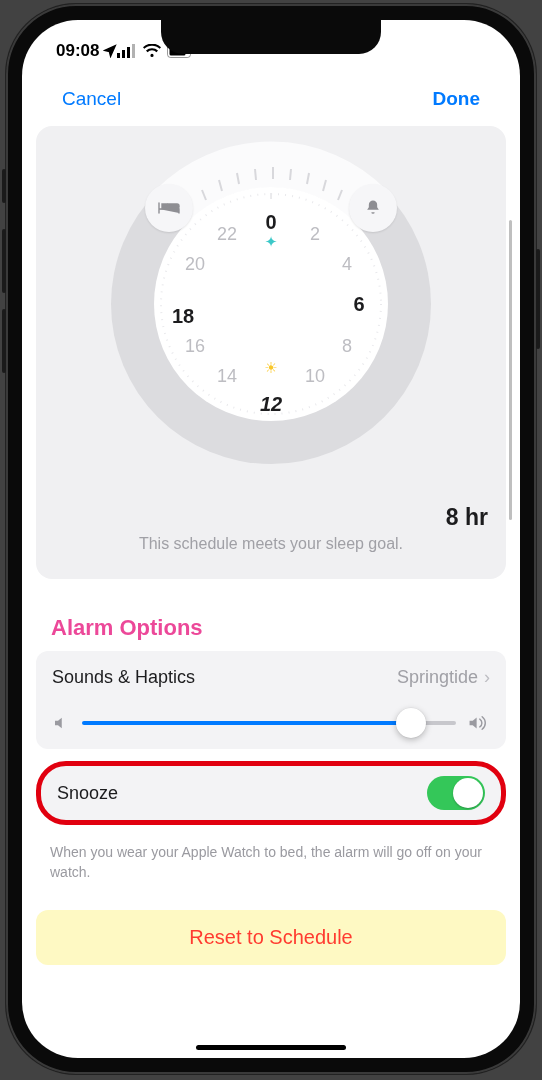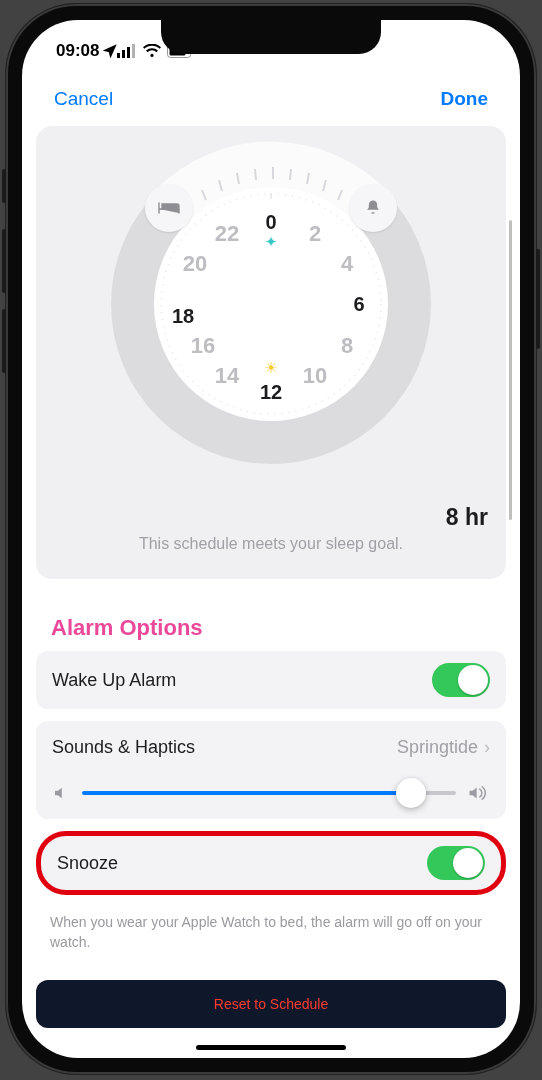--- a/index.html
+++ b/index.html
@@ -55,21 +55,21 @@
   }
   .status-right { display: flex; align-items: center; gap: 6px; }
   .status-right svg { display: block; }
 
   
   .nav-bar {
     height: 54px;
     display: flex;
     justify-content: space-between;
     align-items: center;
-    padding: 0 32px;
+    padding: 0 40px;
     font-size: 19px;
   }
   .nav-link { color: #007aff; }
   .nav-done { font-weight: 600; }
 
   
   .content {
     padding: 0 14px 0 14px;
     height: calc(100% - 52px - 54px - 14px);
     overflow-y: auto;
@@ -117,24 +117,24 @@
     background: #fff;
   }
   .arc {
     position: absolute;
     left: 50%; top: 50%;
     transform: translate(-50%, -50%);
     pointer-events: none;
   }
   .hour-label {
     position: absolute;
-    font-size: 22px;
+    font-size: 18px;
     color: #bdbdc2;
     transform: translate(-50%, -50%);
-    font-weight: 700;
+    font-weight: 400;
   }
   .hour-label.bold { color: #1c1c1e; font-weight: 600; font-size: 20px; }
   .tick-svg { position: absolute; left: 50%; top: 50%; transform: translate(-50%, -50%); }
   .sun-icon { color: #f9c72a; font-size: 15px; position: absolute; transform: translate(-50%,-50%);}
   .sparkle-icon { color: #3cc8c8; font-size: 15px; position: absolute; transform: translate(-50%,-50%);}
   .handle {
     position: absolute;
     width: 48px; height: 48px;
     background: #f6f6f8;
     border-radius: 50%;
@@ -232,26 +232,26 @@
   .highlight .row { padding: 10px 16px; }
 
   .footer-note {
     font-size: 14px;
     color: #9a9aa0;
     padding: 6px 14px 0 14px;
     line-height: 1.4;
   }
 
   .reset-group {
-    background: #0f172a;
+    background: #fef9c3;
     border-radius: 12px;
     margin-top: 28px;
     text-align: center;
     padding: 16px 0;
-    font-size: 14px;
+    font-size: 20px;
     color: #ff3b30;
   }
 
   
   .home-indicator {
     position: absolute;
     bottom: 8px;
     left: 50%;
     transform: translateX(-50%);
     width: 150px; height: 5px;
@@ -356,23 +356,23 @@
               <circle cx="117" cy="117" r="103" fill="none" stroke="#eeeeee" stroke-width="0"></circle>
             </g>
           </svg>
 
           <span class="hour-label bold" style="left:190px; top:78px;">0</span>
           <span class="hour-label" style="left:234px; top:90px;">2</span>
           <span class="hour-label" style="left:266px; top:120px;">4</span>
           <span class="hour-label bold" style="left:278px; top:160px;">6</span>
           <span class="hour-label" style="left:266px; top:202px;">8</span>
           <span class="hour-label" style="left:234px; top:232px;">10</span>
-          <span class="hour-label bold" style="left:190px; top:248px;">12</span>
+          <span class="hour-label bold" style="left:190px; top:260px;font-style:italic;">12</span>
           <span class="hour-label" style="left:146px; top:232px;">14</span>
-          <span class="hour-label" style="left:114px; top:202px;margin-left:8px;">16</span>
+          <span class="hour-label" style="left:114px; top:202px;">16</span>
           <span class="hour-label bold" style="left:102px; top:172px;">18</span>
           <span class="hour-label" style="left:114px; top:120px;">20</span>
           <span class="hour-label" style="left:146px; top:90px;">22</span>
 
           <span class="sparkle-icon" style="left:190px; top:98px;">✦</span>
           <span class="sun-icon" style="left:190px; top:224px;">☀︎</span>
 
           <div class="handle" style="left:88px; top:64px;">
             <svg width="22" height="16" viewBox="0 0 22 16">
               <path d="M1 3 v10 M1 9 h20 v4 M4 8 h5 a2 2 0 0 0 0-4 h-5 Z M10 8 h10 a1 1 0 0 0 1-1 v-1 a2 2 0 0 0-2-2 h-9 Z" fill="#8e8e93" stroke="#8e8e93" stroke-width="1.4" stroke-linecap="round"></path>
@@ -384,26 +384,20 @@
             </svg>
           </div>
         </div>
 
         <div class="duration">8 hr</div>
         <div class="duration-sub">This schedule meets your sleep goal.</div>
       </div>
 
       <div class="section-header">Alarm Options</div>
 
-      <div class="row-group">
-        <div class="row">
-          <span class="row-label">Wake Up Alarm</span>
-          <div class="ios-toggle"></div>
-        </div>
-      </div>
 
       <div class="row-group">
         <div class="row">
           <span class="row-label">Sounds &amp; Haptics</span>
           <span class="row-value">Springtide</span>
           <span class="chevron">›</span>
         </div>
         <div class="slider-row">
           <svg class="vol-icon" width="18" height="18" viewBox="0 0 24 24">
             <path d="M4 9 v6 h4 l5 4 V5 l-5 4 Z" fill="#9a9aa0"></path>

